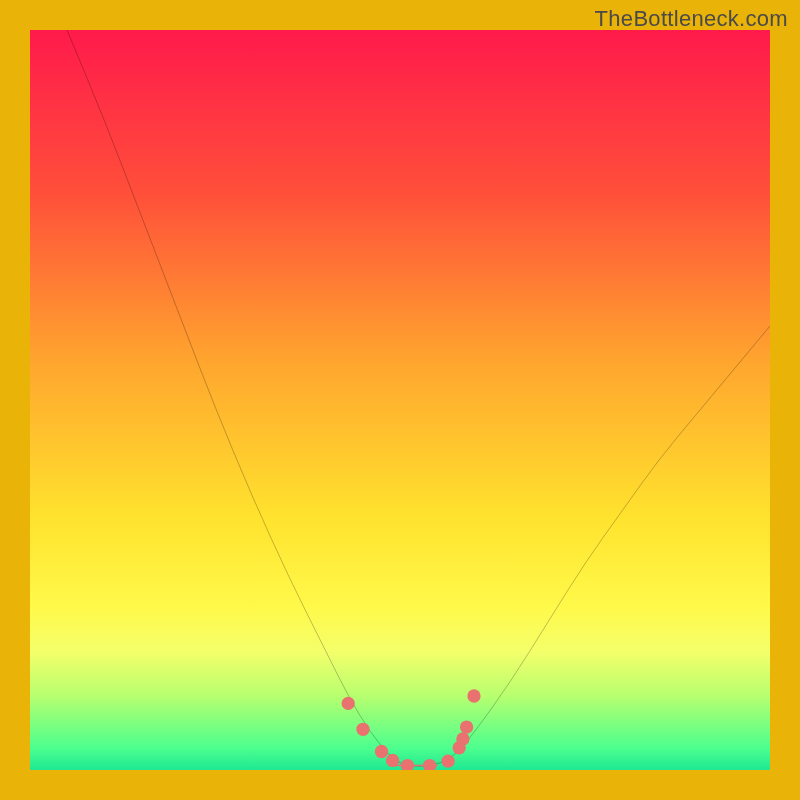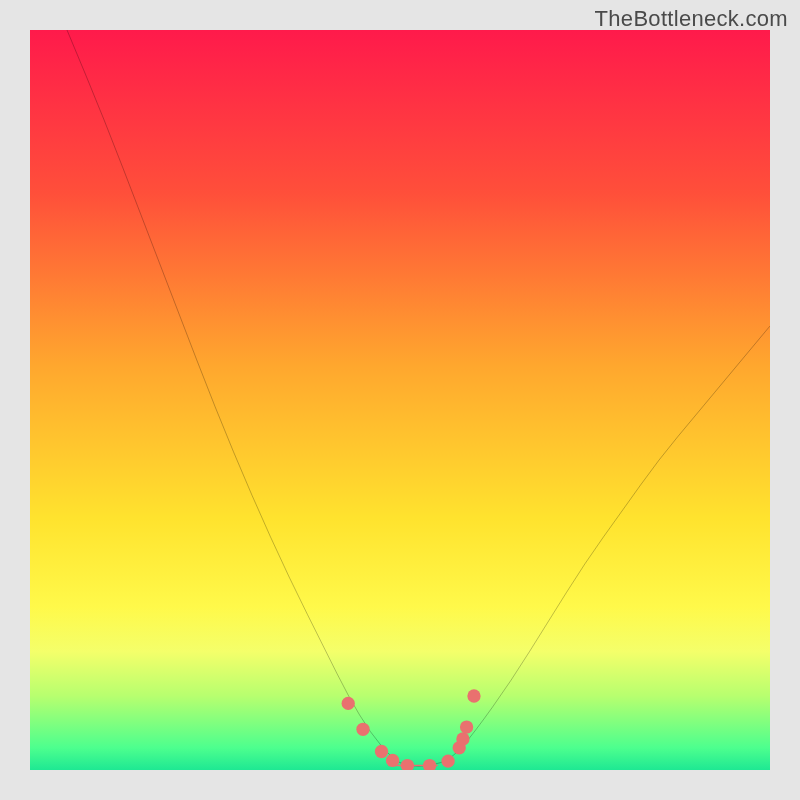--- a/index.html
+++ b/index.html
@@ -8,21 +8,21 @@
     width: 800px;
     height: 800px;
     background: #000;
     font-family: Arial, Helvetica, sans-serif;
     overflow: hidden;
   }
   .frame {
     position: relative;
     width: 800px;
     height: 800px;
-    background: #e5e5e5;
+    background: #eab308;
   }
   .plot-area {
     position: absolute;
     left: 30px;
     top: 30px;
     width: 740px;
     height: 740px;
     background: linear-gradient(to bottom,
       #ff1a4b 0%,
       #ff4f3a 22%,

